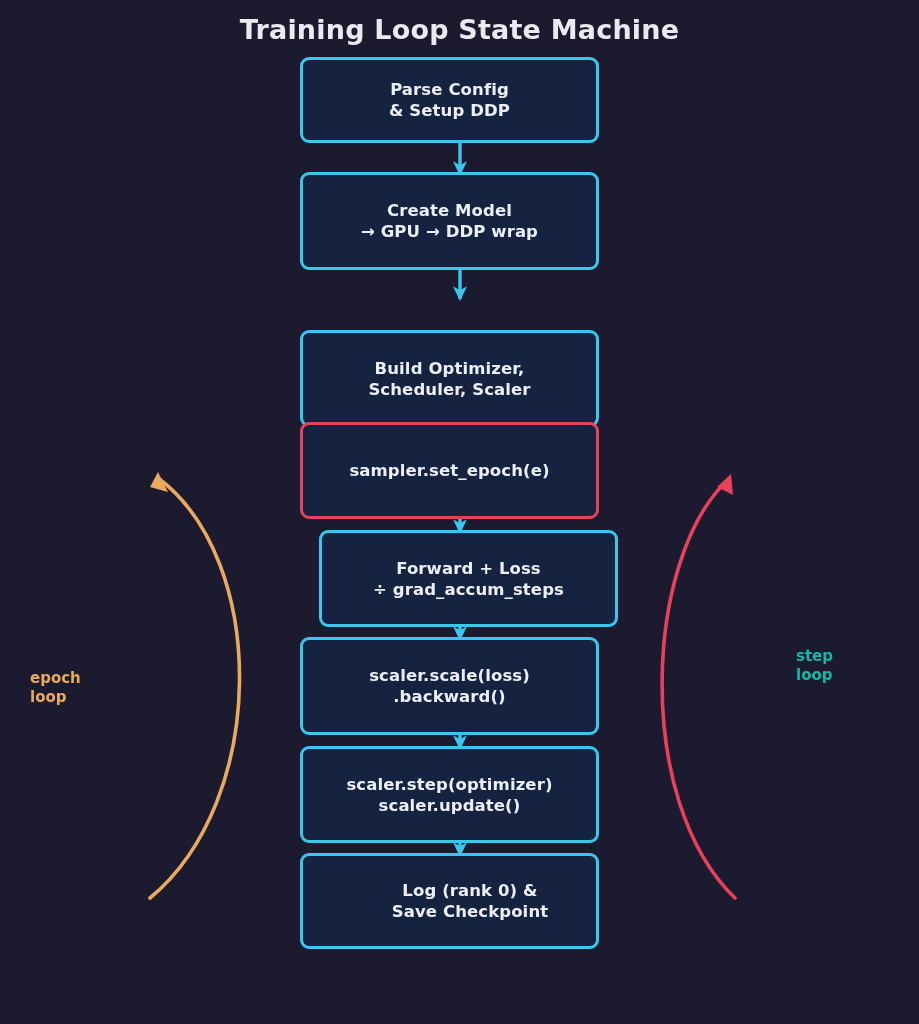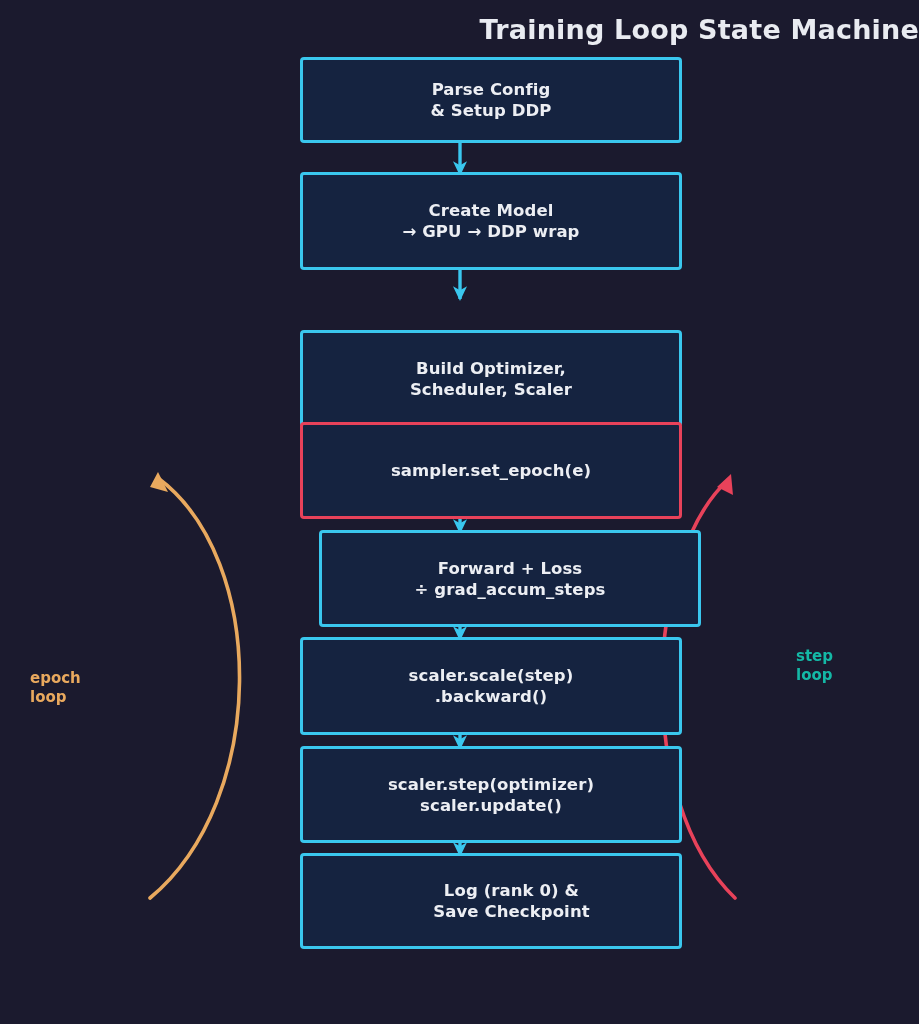--- a/index.html
+++ b/index.html
@@ -17,35 +17,35 @@
   #stage {
     position: relative;
     width: 919px;
     height: 1024px;
   }
   #diagram-title {
     position: absolute;
     left: 0;
     top: 14px;
     width: 919px;
-    text-align: right;
+    text-align: center;
     font-size: 27px;
     font-weight: bold;
     color: #e9ebf1;
     letter-spacing: 0.2px;
     line-height: 32px;
   }
   .node {
     position: absolute;
     left: 300px;
-    width: 382px;
+    width: 299px;
     box-sizing: border-box;
     background: #152340;
     border: 3px solid #3ac7ee;
-    border-radius: 4px;
+    border-radius: 9px;
     display: flex;
     align-items: center;
     justify-content: center;
     text-align: center;
   }
   .node.accent-red {
     border-color: #e8425a;
   }
   .node-label {
     font-size: 16.5px;
@@ -130,21 +130,21 @@
 Scheduler, Scaler</div>
       </div>
       <div class="node accent-red" style="top: 422px; height: 97px;">
         <div class="node-label">sampler.set_epoch(e)</div>
       </div>
       <div class="node" style="top: 530px; height: 97px; margin-left: 19px;">
         <div class="node-label">Forward + Loss
 ÷ grad_accum_steps</div>
       </div>
       <div class="node" style="top: 637px; height: 98px;">
-        <div class="node-label">scaler.scale(step)
+        <div class="node-label">scaler.scale(loss)
 .backward()</div>
       </div>
       <div class="node" style="top: 746px; height: 97px;">
         <div class="node-label">scaler.step(optimizer)
 scaler.update()</div>
       </div>
       <div class="node" style="top: 853px; height: 96px; padding-left: 41px;">
         <div class="node-label">Log (rank 0) &amp;
 Save Checkpoint</div>
       </div>

